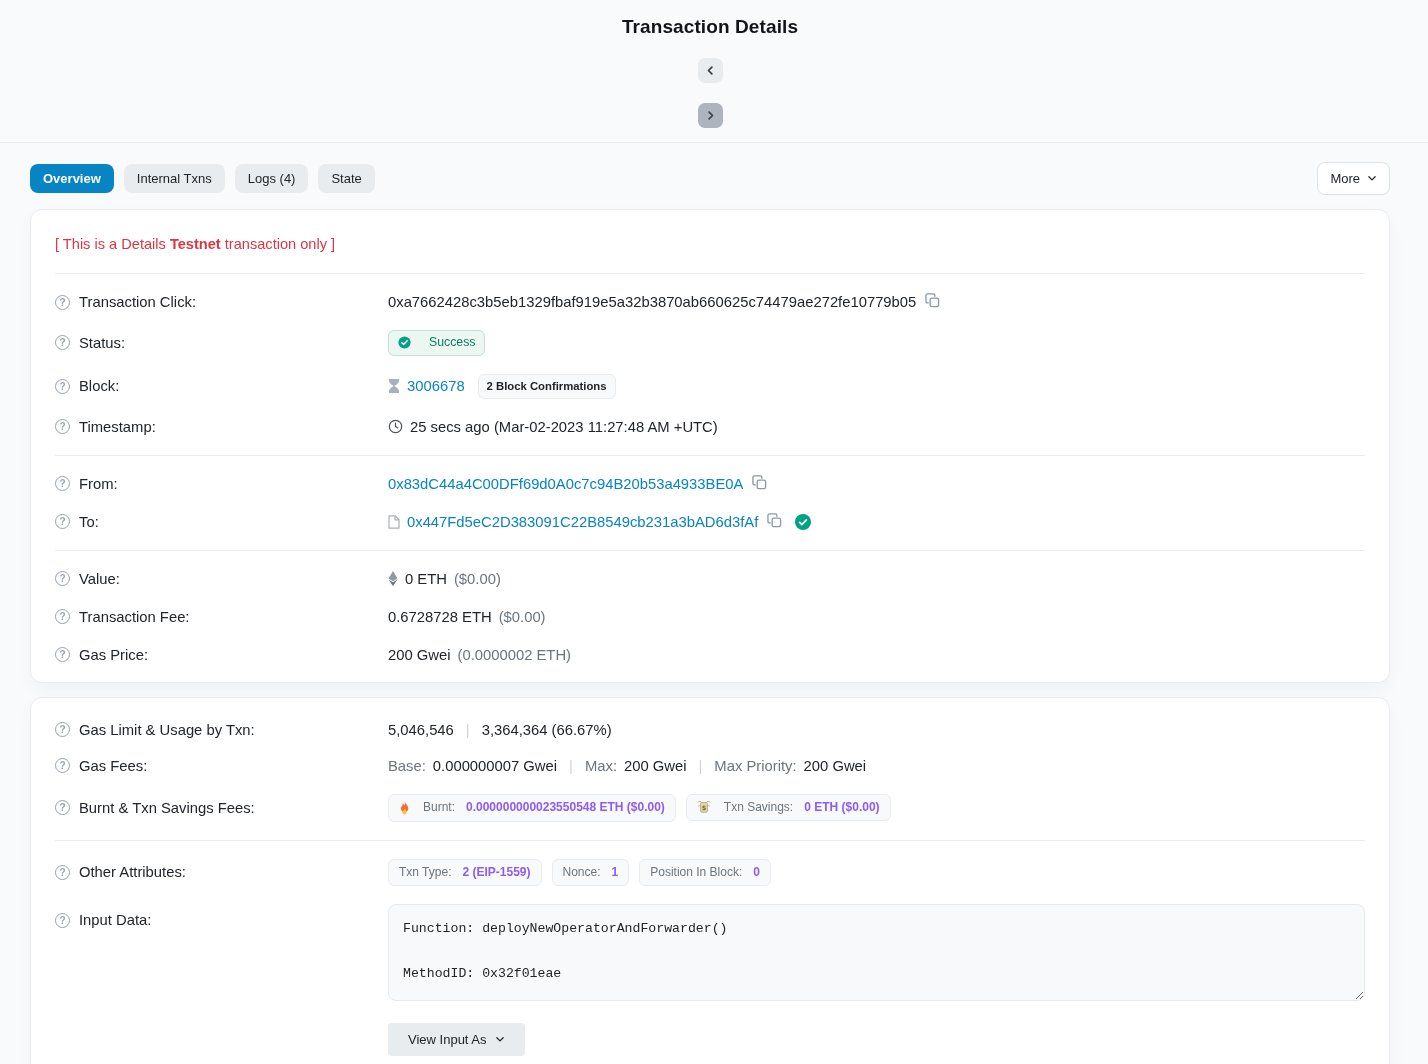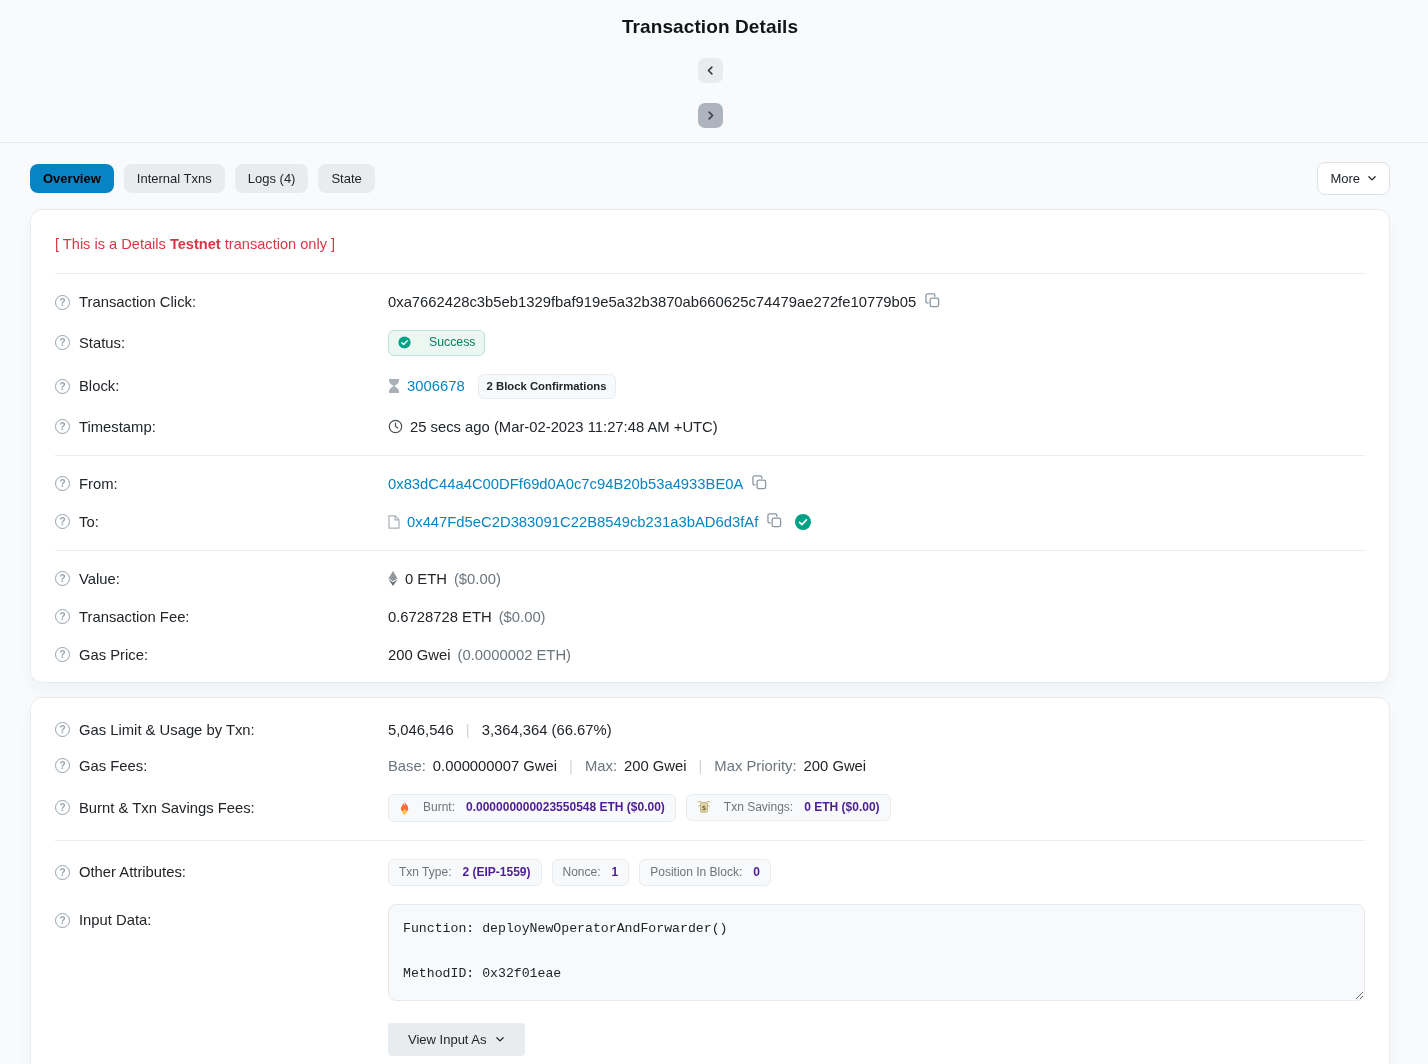--- a/index.html
+++ b/index.html
@@ -27,21 +27,21 @@
 
   
   .tabs-row { display: flex; align-items: center; justify-content: space-between; padding: 19px 0 14px 0; }
   .tabs { display: flex; gap: 10px; }
   .tab-pill {
     border: none; cursor: pointer; border-radius: 8px;
     background: #e9ecef; color: #212529;
     font-family: inherit; font-size: 13px; font-weight: 500;
     padding: 8px 13px; line-height: 1;
   }
-  .tab-pill.active { background: #0784c3; color: #000000; font-weight: 600; }
+  .tab-pill.active { background: #0784c3; color: #ffffff; font-weight: 600; }
   .more-btn {
     display: inline-flex; align-items: center; gap: 7px;
     background: #fff; border: 1px solid #dde2e8; border-radius: 8px;
     color: #212529; font-family: inherit; font-size: 13px; padding: 8px 12px; cursor: pointer;
   }
 
   
   .card {
     background: #fff; border: 1px solid #e9ecef; border-radius: 12px;
     box-shadow: 0 8px 18px rgba(33,40,50,.035);
@@ -78,21 +78,21 @@
   .gray-badge {
     display: inline-flex; align-items: center; gap: 4px;
     background: #f8f9fa; border: 1px solid #e9ecef; border-radius: 6px;
     font-size: 11.3px; font-weight: 700; color: #212529; padding: 5px 8px; line-height: 1.15;
   }
   .attr-badge {
     display: inline-flex; align-items: center; gap: 11px;
     background: #f8f9fa; border: 1px solid #e9ecef; border-radius: 6px;
     font-size: 12px; color: #6c757d; padding: 6px 10px; line-height: 1.15;
   }
-  .attr-badge b { color: #4c1d95; font-weight: 700; }
+  .attr-badge b { color: #8b5cf6; font-weight: 700; }
   .badge-group { display: flex; gap: 10px; flex-wrap: wrap; }
 
   .input-data-wrap { flex: 1; }
   .input-data-box {
     width: 100%; height: 97px; display: block;
     background: #f8f9fa; border: 1px solid #e6eaee; border-radius: 8px;
     padding: 13px 14px; resize: both;
     font-family: "Liberation Mono", "DejaVu Sans Mono", monospace;
     font-size: 13.2px; line-height: 1.7; color: #212529; outline: none;
   }

